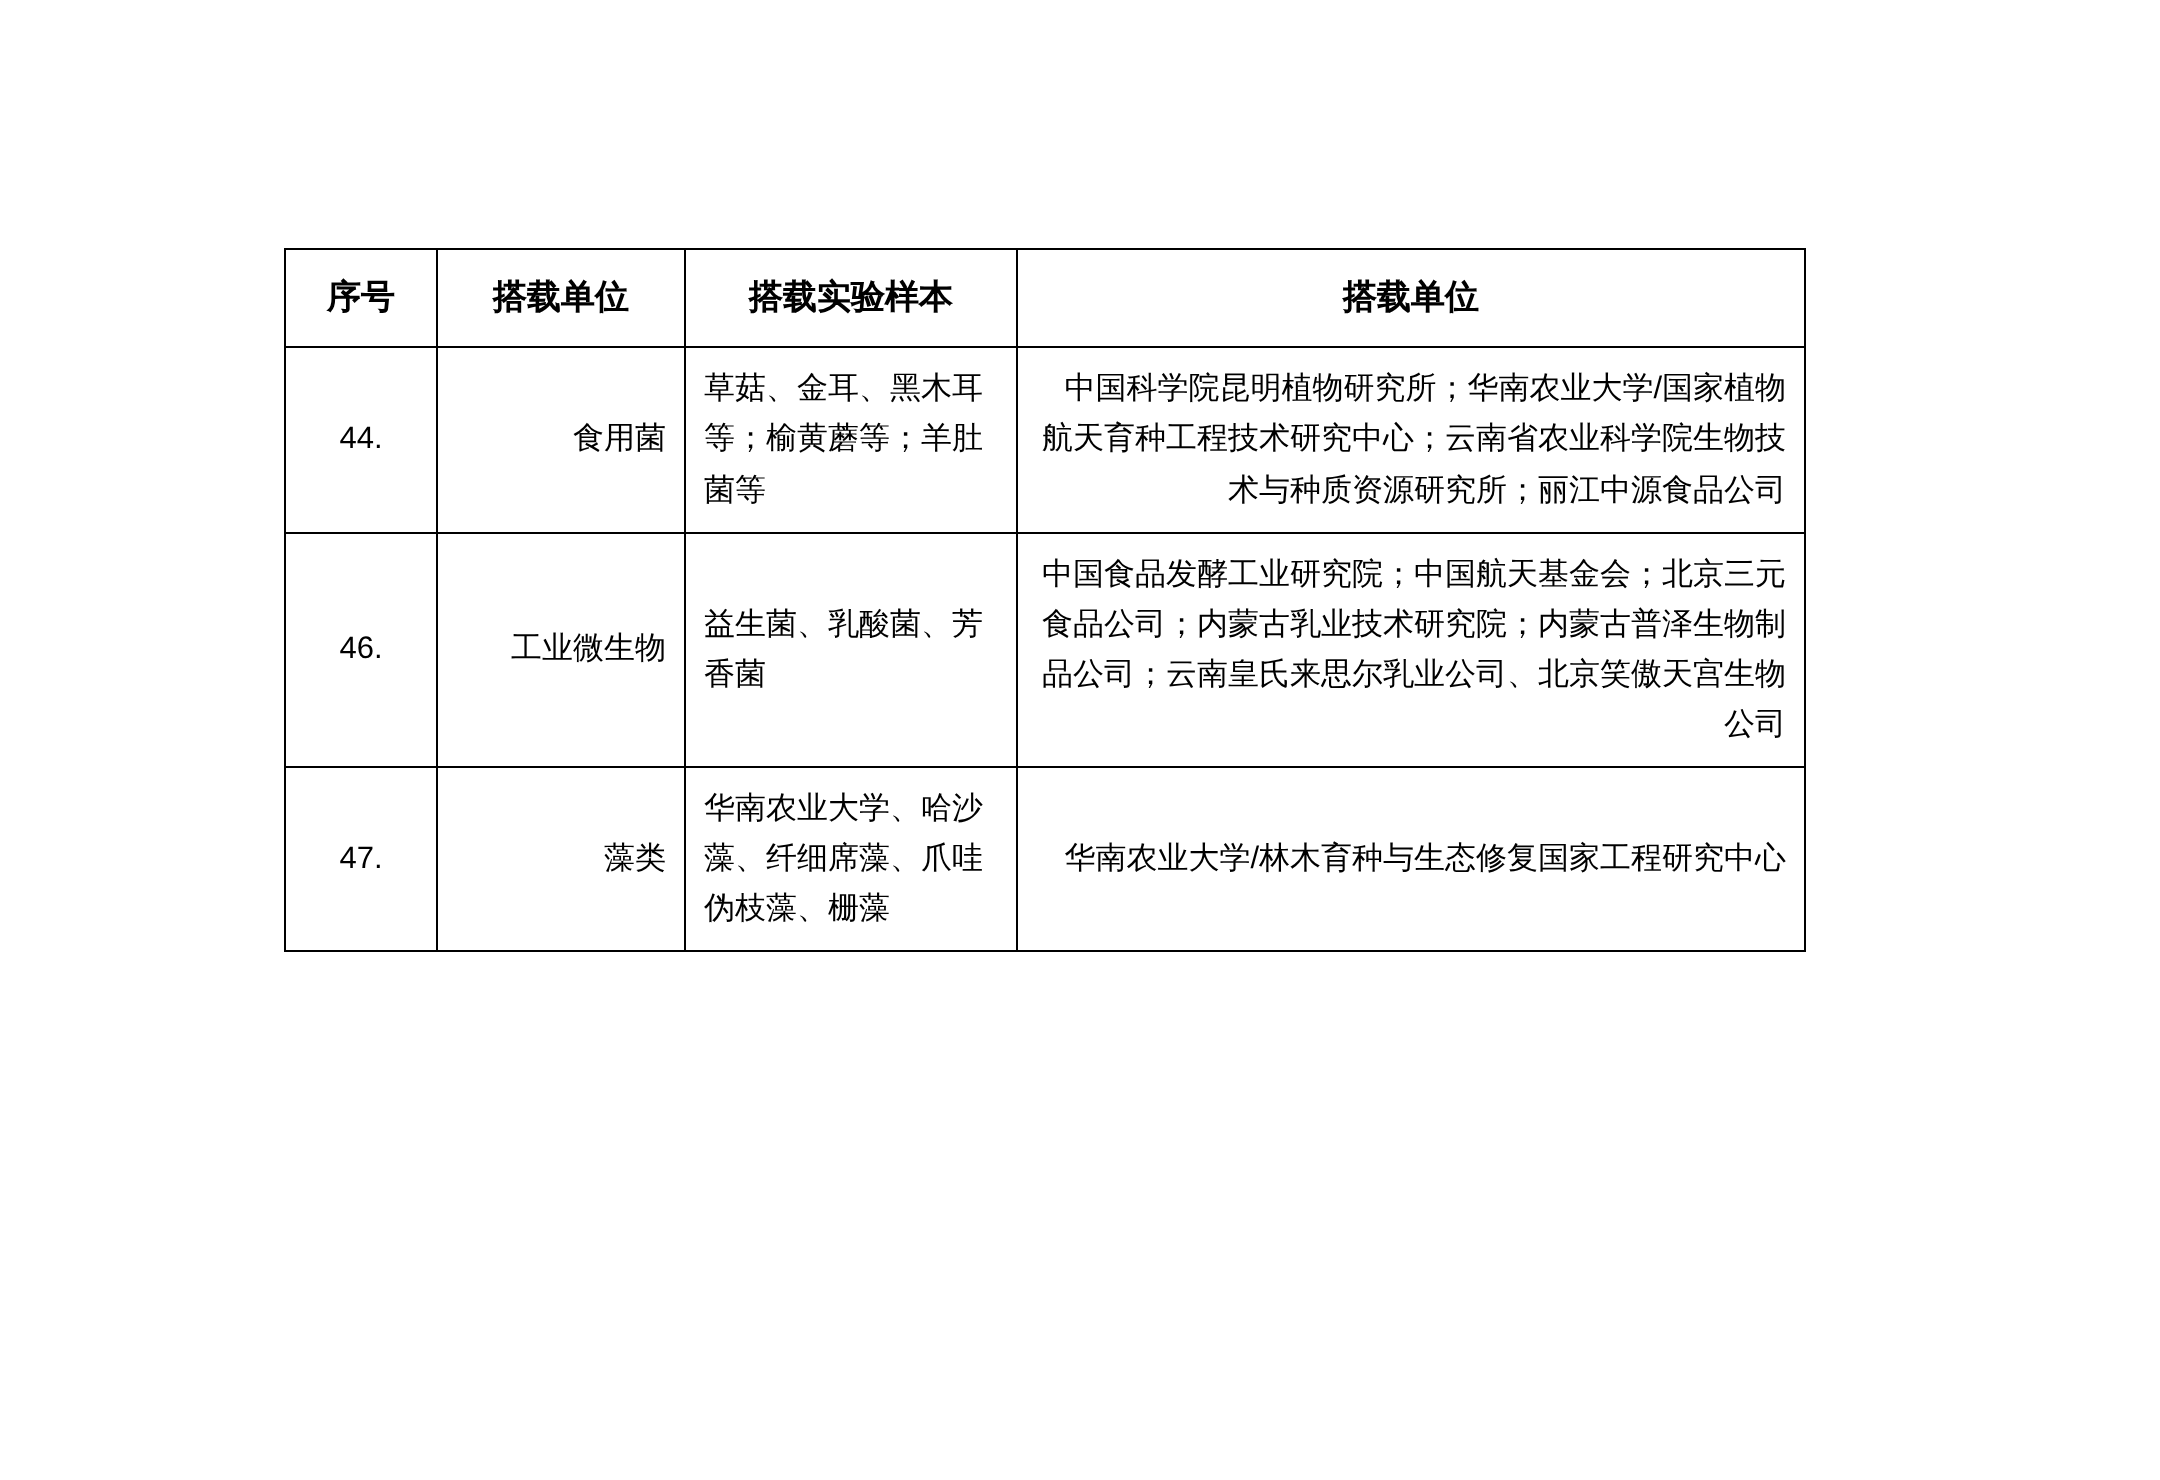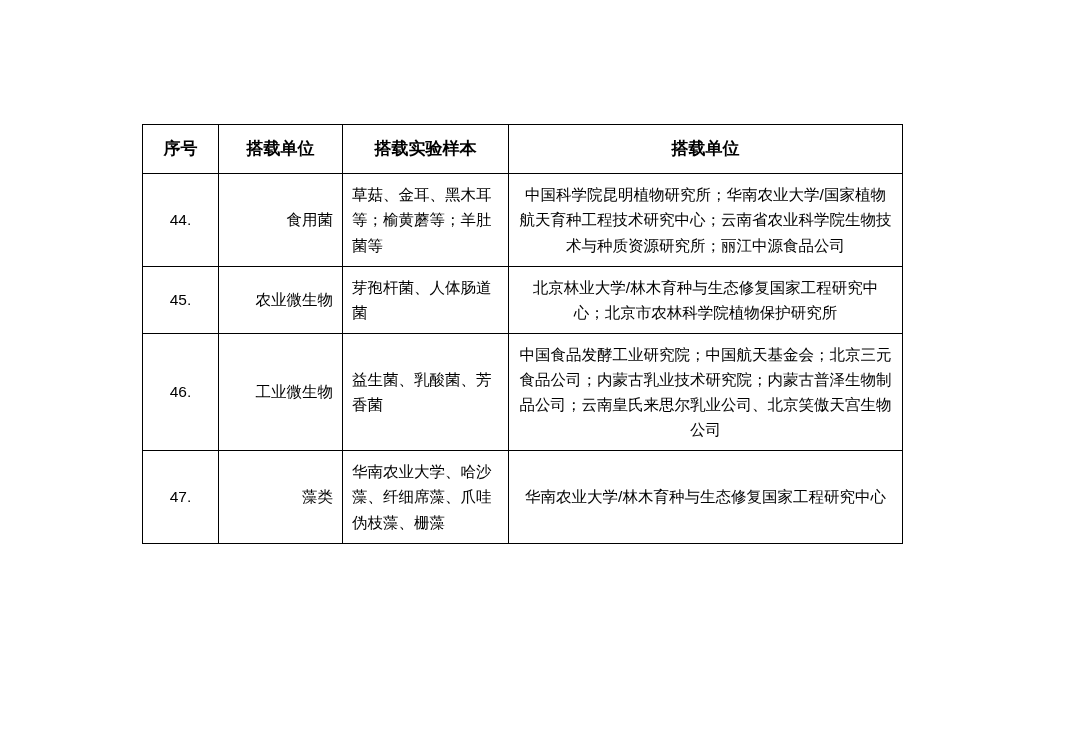--- a/index.html
+++ b/index.html
@@ -57,21 +57,21 @@
     text-align: center;
     font-size: 16px;
   }
   td.cat {
     text-align: right;
   }
   td.sample {
     text-align: left;
   }
   td.unit {
-    text-align: center;
+    text-align: right;
   }
   .cell-text {
     display: block;
     white-space: pre-wrap;
     word-break: break-all;
   }
   td.unit .cell-text {
     line-height: 1.62;
   }
   td.sample .cell-text {
@@ -108,34 +108,20 @@
             </td>
           <td class="sample">
               <span class="cell-text">草菇、金耳、黑木耳等；榆黄蘑等；羊肚菌等</span>
             </td>
           <td class="unit">
               <span class="cell-text">中国科学院昆明植物研究所；华南农业大学/国家植物航天育种工程技术研究中心；云南省农业科学院生物技术与种质资源研究所；丽江中源食品公司</span>
             </td>
         </tr>
         <tr>
           <td class="num">
-              <span class="cell-text">45.</span>
-            </td>
-          <td class="cat">
-              <span class="cell-text">农业微生物</span>
-            </td>
-          <td class="sample">
-              <span class="cell-text">芽孢杆菌、人体肠道菌</span>
-            </td>
-          <td class="unit">
-              <span class="cell-text">北京林业大学/林木育种与生态修复国家工程研究中心；北京市农林科学院植物保护研究所</span>
-            </td>
-        </tr>
-        <tr>
-          <td class="num">
               <span class="cell-text">46.</span>
             </td>
           <td class="cat">
               <span class="cell-text">工业微生物</span>
             </td>
           <td class="sample">
               <span class="cell-text">益生菌、乳酸菌、芳香菌</span>
             </td>
           <td class="unit">
               <span class="cell-text">中国食品发酵工业研究院；中国航天基金会；北京三元食品公司；内蒙古乳业技术研究院；内蒙古普泽生物制品公司；云南皇氏来思尔乳业公司、北京笑傲天宫生物公司</span>

